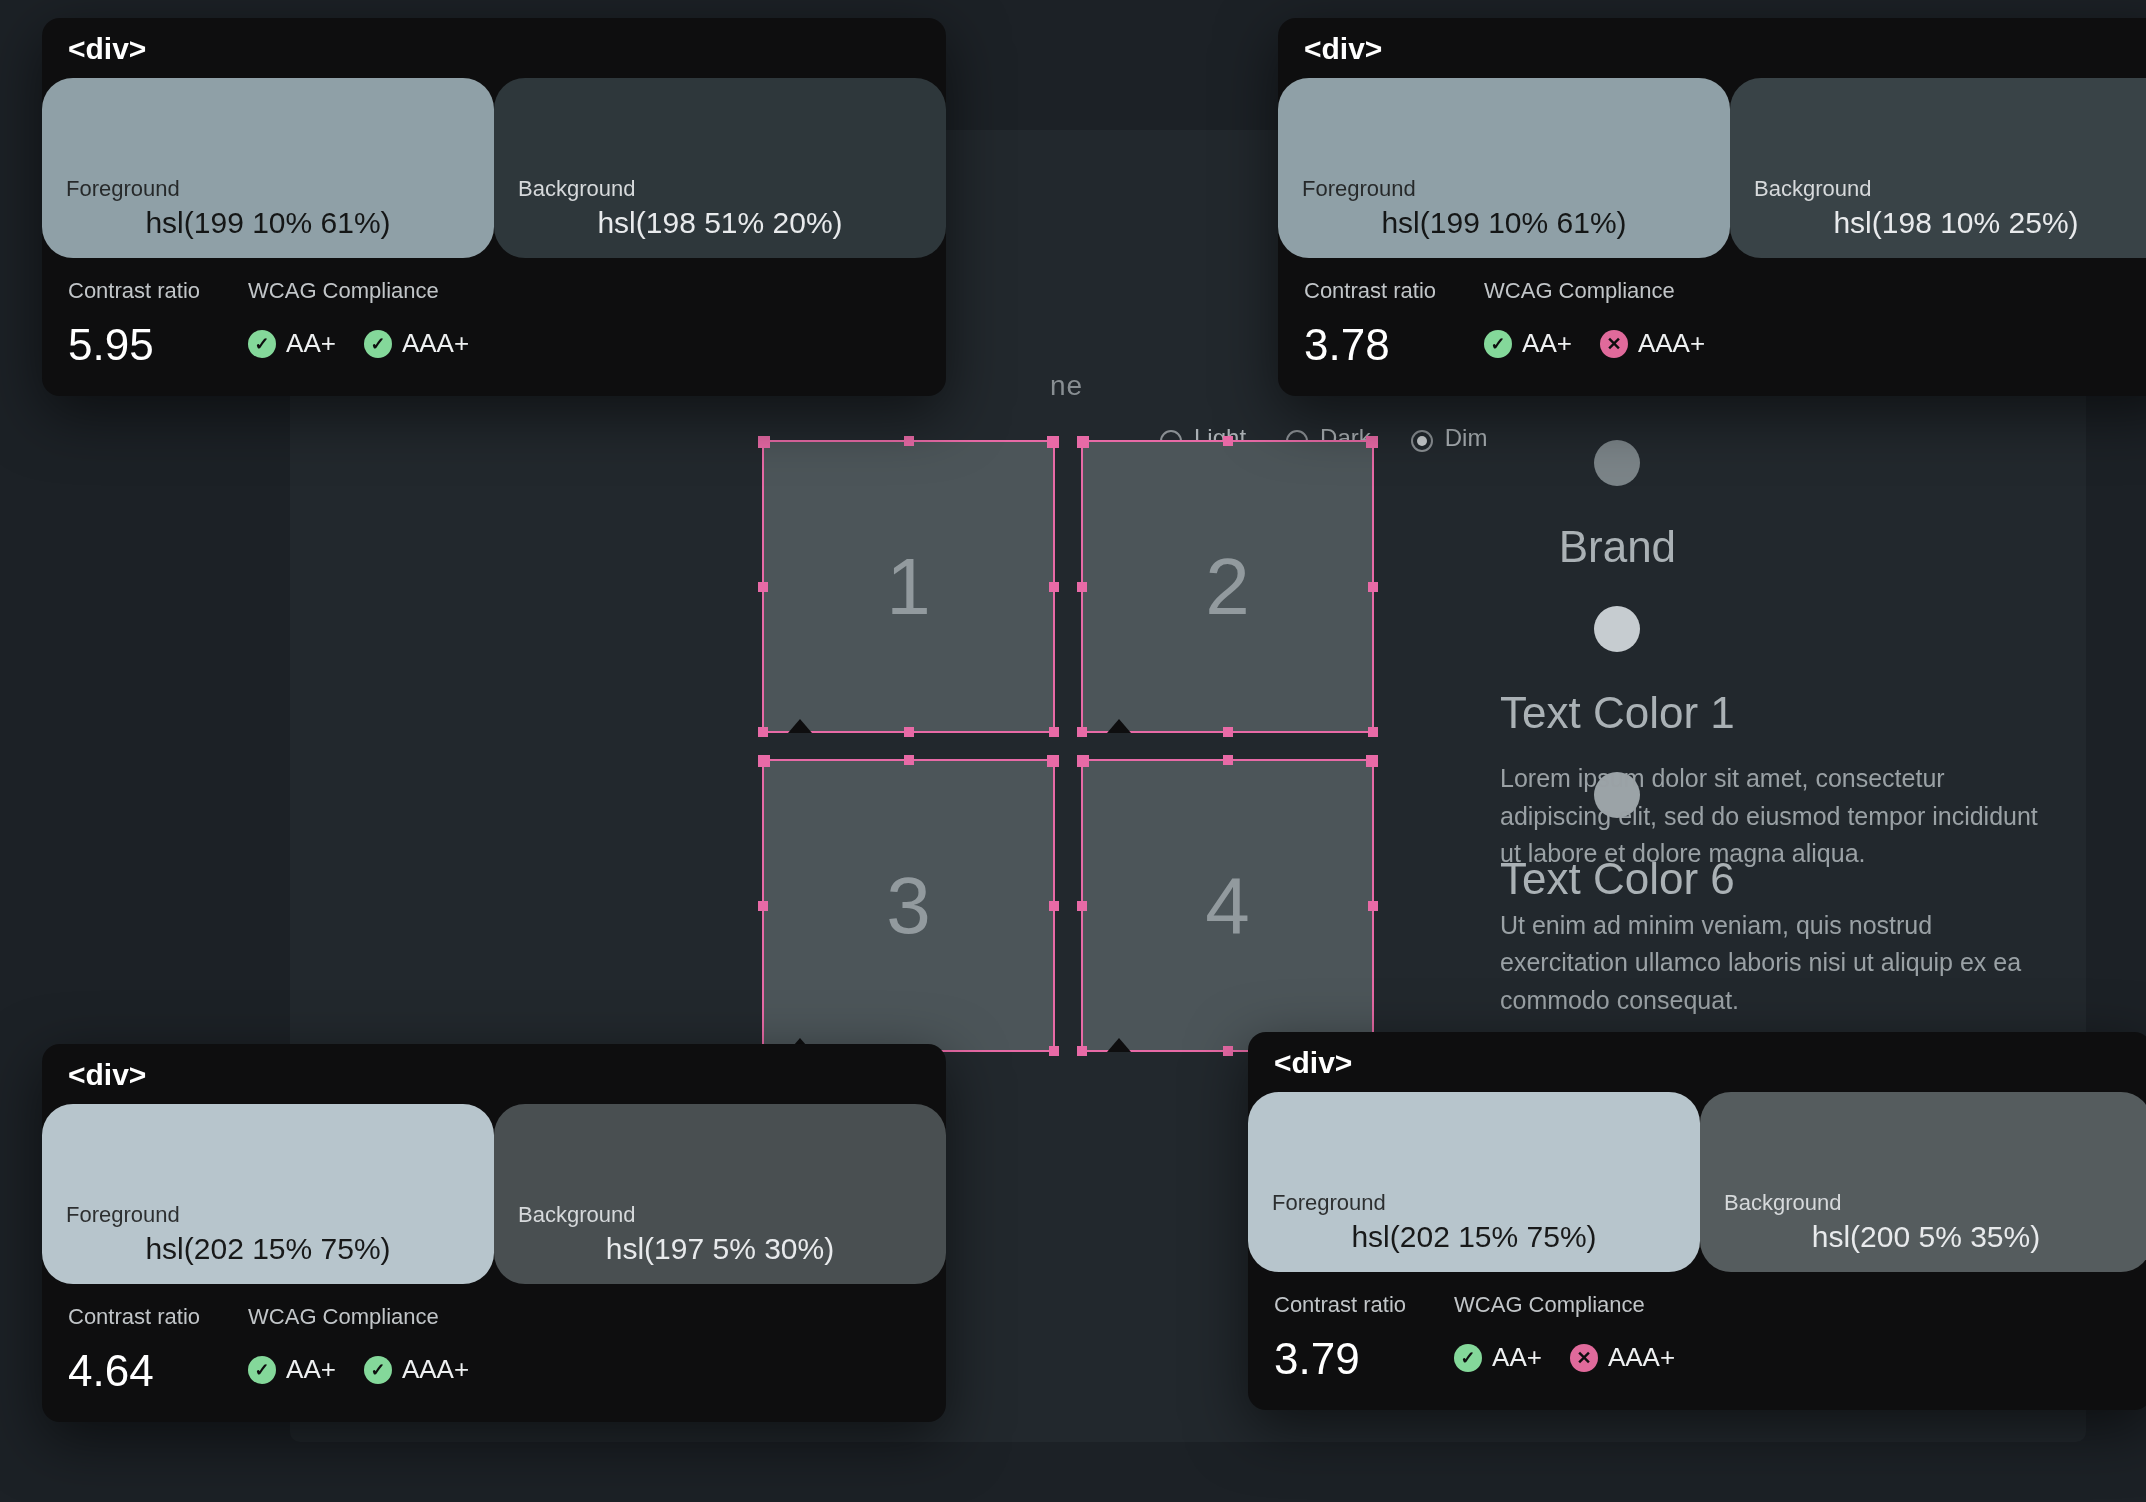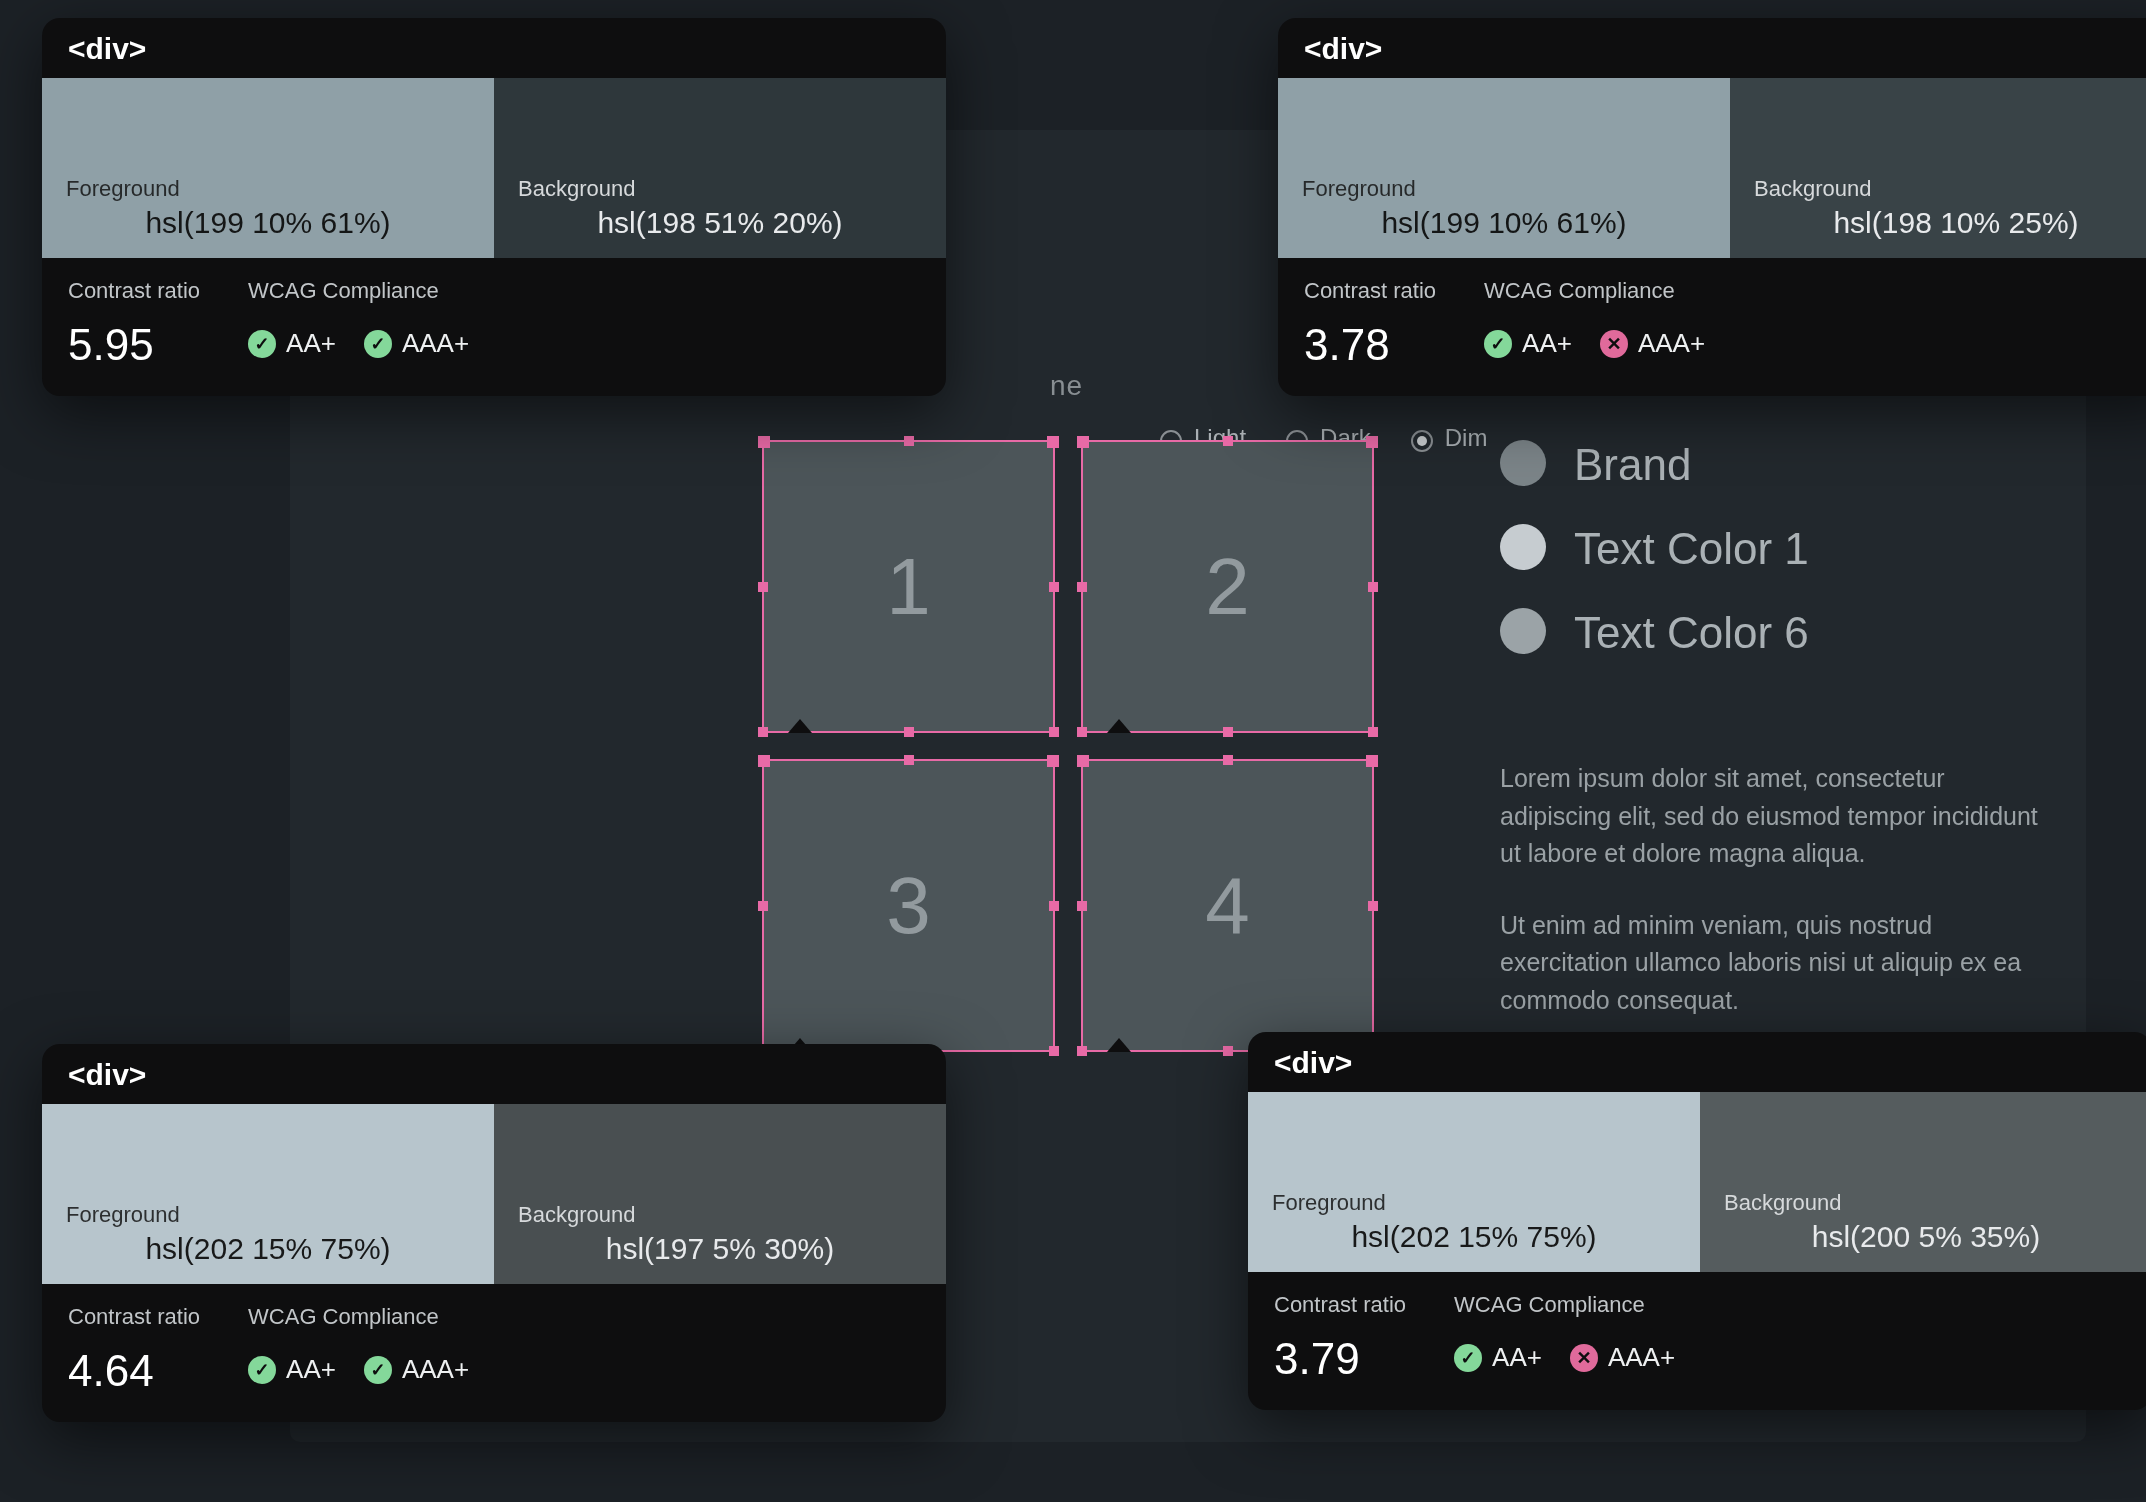--- a/index.html
+++ b/index.html
@@ -119,22 +119,23 @@
   .legend {
     position: absolute;
     left: 1500px;
     top: 440px;
     display: flex;
     flex-direction: column;
     gap: 34px;
   }
   .legend-row {
     display: flex;
-    align-items: flex-start;
-    gap: 28px;
+    align-items: center;
+    gap: 36px;
+    flex-direction: column;
   }
   .legend-dot {
     width: 46px; height: 46px;
     border-radius: 50%;
   }
   .legend-label {
     font-size: 44px;
     font-weight: 300;
     color: #aab1b5;
   }
@@ -172,20 +173,21 @@
     display: flex;
     height: 180px;
   }
   .swatch-cell {
     flex: 1;
     position: relative;
     padding: 18px 24px;
     display: flex;
     flex-direction: column;
     justify-content: flex-end;
+    border-radius: 31px;
   }
   .swatch-cap {
     font-size: 22px;
     color: rgba(20,20,20,0.85);
     margin-bottom: 4px;
   }
   .swatch-cap.light { color: #d6d9db; }
   .swatch-val {
     font-size: 30px;
     color: rgba(10,10,10,0.92);

